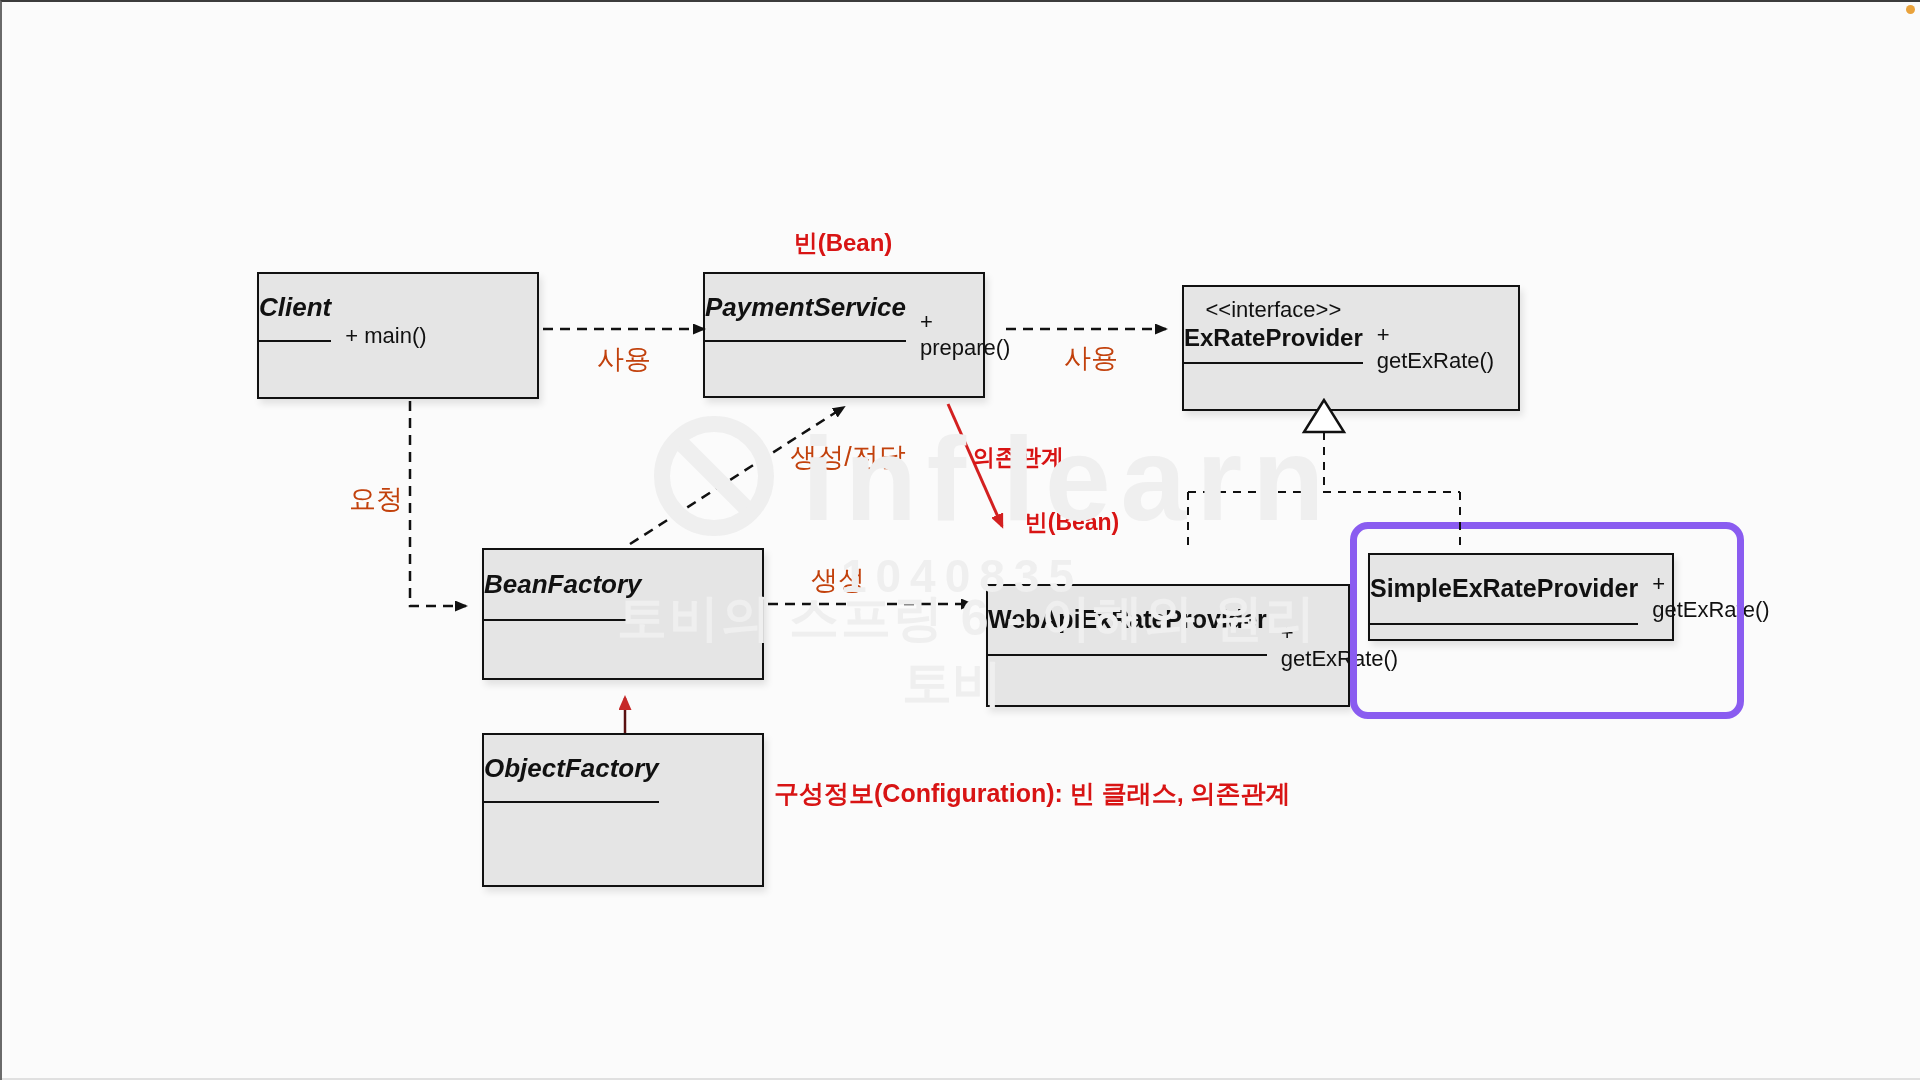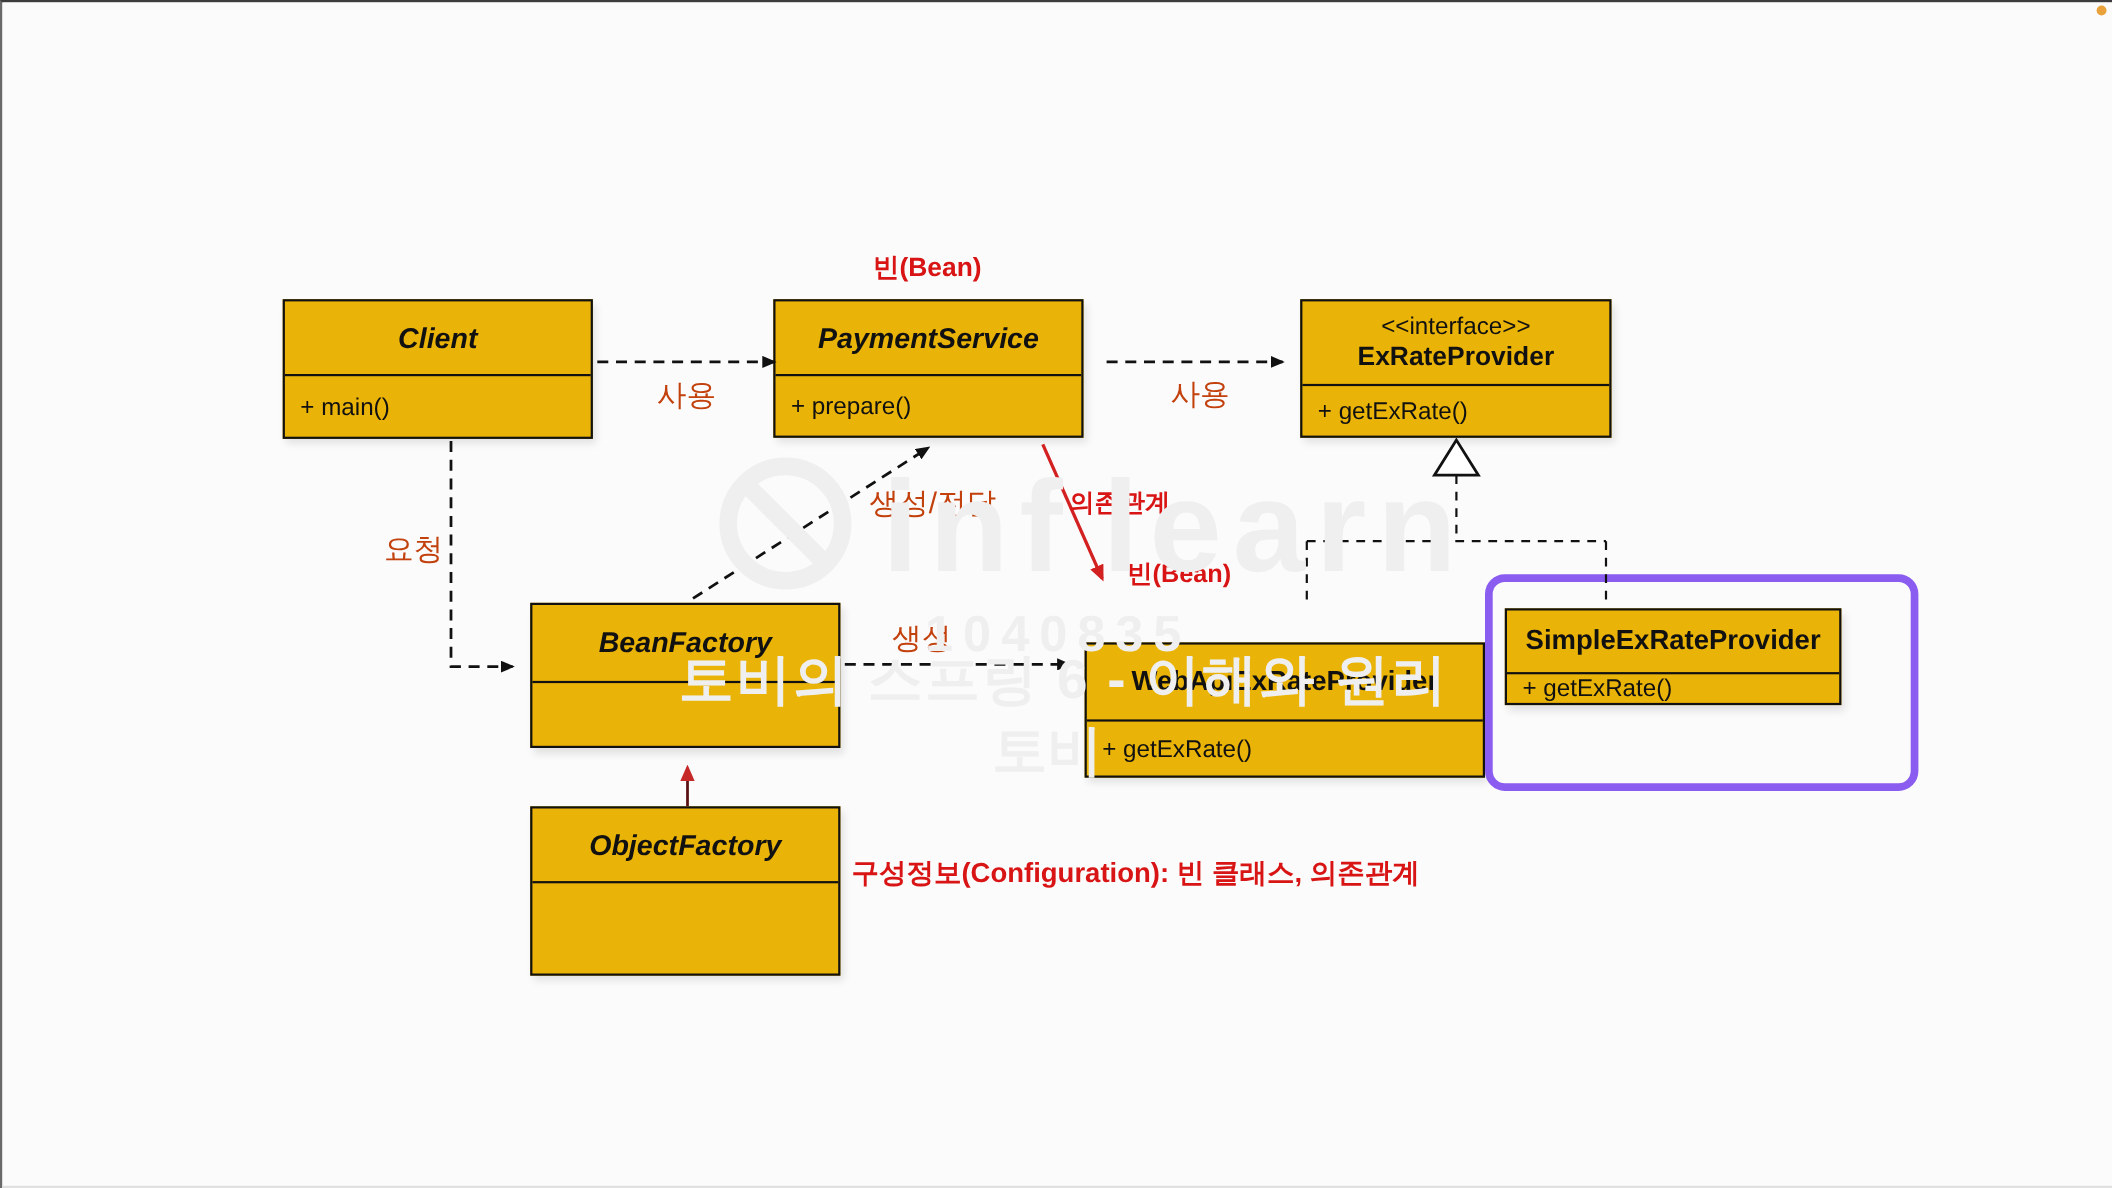--- a/index.html
+++ b/index.html
@@ -7,23 +7,23 @@
     position:relative;width:1920px;height:1080px;overflow:hidden;
     background:#fbfbfb;
     font-family:"Liberation Sans", sans-serif;
     border-top:2px solid #3c3c3c;
     border-left:2px solid #6a6a6a;
     box-sizing:border-box;
   }
   #stage::after{content:"";position:absolute;left:0;right:0;bottom:0;height:2px;background:#e0e0e0;}
   
   .uml-box{
-    position:absolute;background:#eab308;border:2px solid #111;
+    position:absolute;background:#e5e5e5;border:2px solid #111;
     box-shadow:3px 5px 7px rgba(0,0,0,0.10);
-    display:flex;flex-direction:column;box-sizing:border-box;z-index:2;
+    display:flex;flex-direction:row;box-sizing:border-box;z-index:2;
   }
   .uml-title{
     border-bottom:2px solid #111;display:flex;flex-direction:column;
     align-items:center;justify-content:center;
     font-weight:bold;font-size:26px;color:#111;text-align:center;line-height:1.25;
   }
   .uml-title.italic{font-style:italic;}
   .uml-stereotype{font-weight:normal;font-size:22px;}
   .uml-methods{flex:1;display:flex;align-items:center;padding:0 14px;
     font-size:22px;color:#111;}
@@ -72,21 +72,21 @@
   <div class="uml-box" style="left:255px;top:270px;width:282px;height:127px;">
     <div class="uml-title italic" style="height:66px;">Client</div>
     <div class="uml-methods">+ main()</div>
   </div>
 
   <div class="uml-box" style="left:701px;top:270px;width:282px;height:126px;">
     <div class="uml-title italic" style="height:66px;">PaymentService</div>
     <div class="uml-methods">+ prepare()</div>
   </div>
 
-  <div class="uml-box" style="left:1180px;top:270px;width:283px;height:126px;justify-content:center;">
+  <div class="uml-box" style="left:1180px;top:283px;width:338px;height:126px;">
     <div class="uml-title" style="height:75px;font-size:24px;">
       <span class="uml-stereotype">&lt;&lt;interface&gt;&gt;</span>
       <span>ExRateProvider</span>
     </div>
     <div class="uml-methods">+ getExRate()</div>
   </div>
 
   <div class="uml-box" style="left:480px;top:546px;width:282px;height:132px;">
     <div class="uml-title italic" style="height:69px;">BeanFactory</div>
     <div class="uml-methods"></div>

